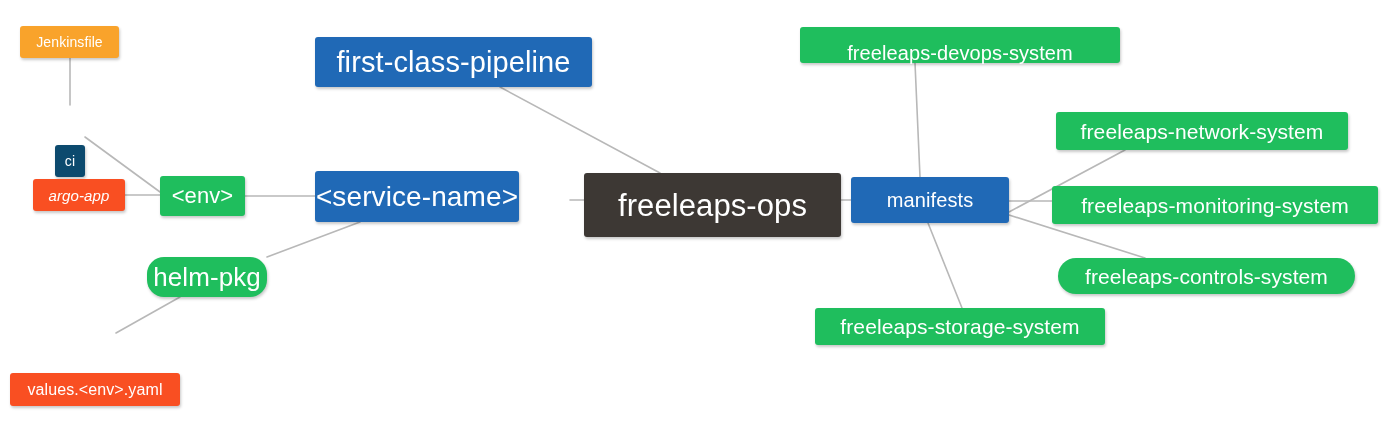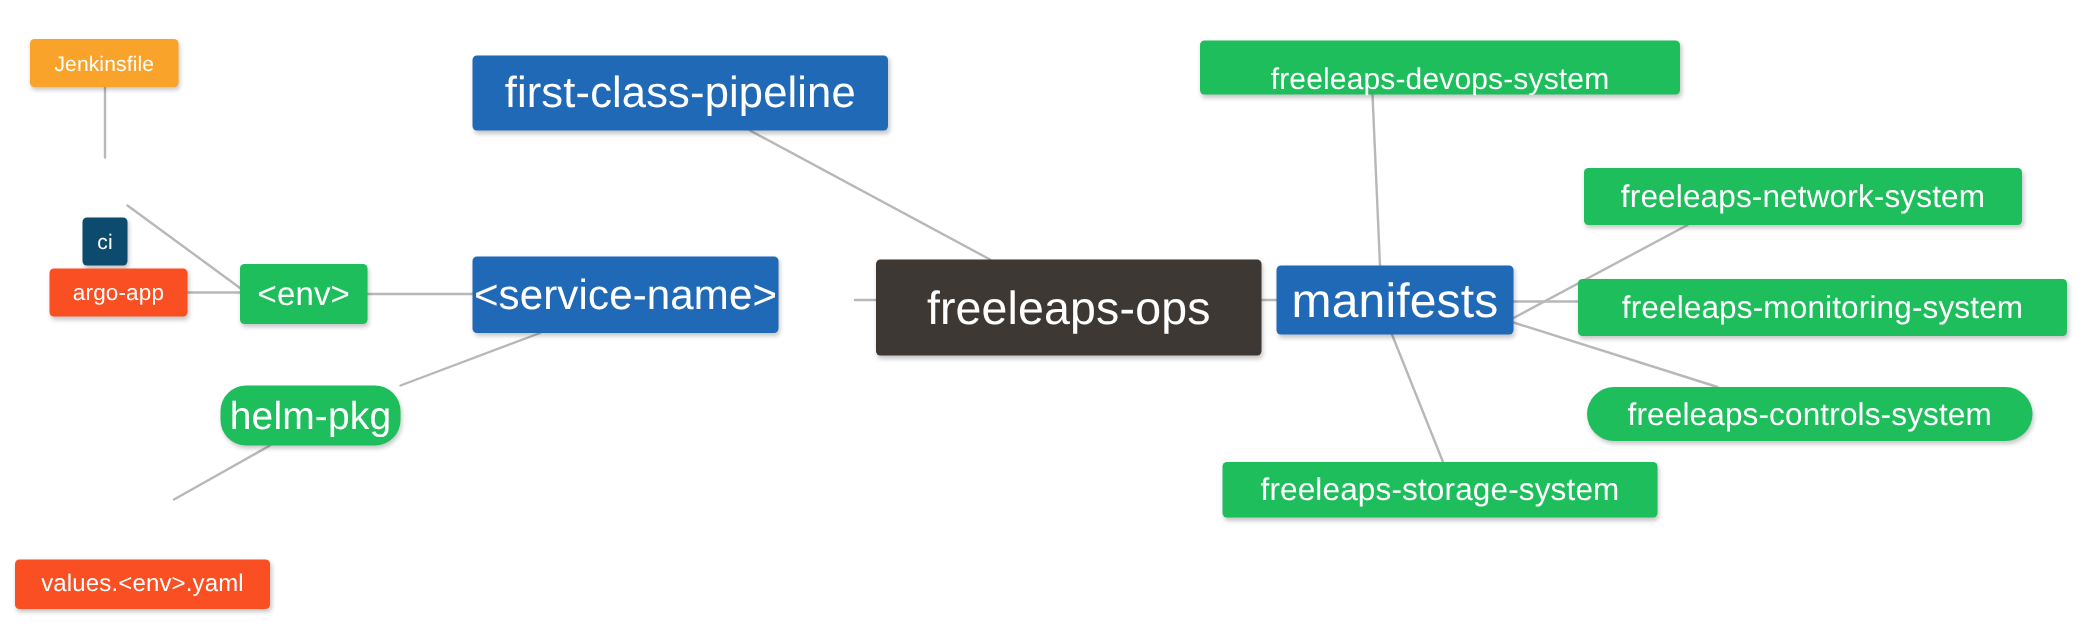--- a/index.html
+++ b/index.html
@@ -66,42 +66,42 @@
       <line x1="1009" y1="215" x2="1145" y2="258" stroke="#b8b8b8" stroke-width="1.6" stroke-linecap="round"></line>
       <line x1="928" y1="223" x2="962" y2="308" stroke="#b8b8b8" stroke-width="1.6" stroke-linecap="round"></line>
     </svg>
   <div id="node-layer">
       <div class="node" style="left: 20px; top: 26px; width: 99px; height: 32px; background: rgb(249, 163, 43); font-size: 14px;">
         <span class="node-label">Jenkinsfile</span>
       </div>
       <div class="node" style="left: 55px; top: 105px; width: 30px; height: 32px; background: #0c4a6e; font-size: 14px; margin-top: 40px;">
         <span class="node-label">ci</span>
       </div>
-      <div class="node" style="left: 33px; top: 179px; width: 92px; height: 32px; background: rgb(249, 79, 34); font-size: 15px;">
+      <div class="node" style="left: 33px; top: 179px; width: 92px; height: 32px; background: rgb(249, 79, 34); font-size: 15px; font-style: italic;">
         <span class="node-label">argo-app</span>
       </div>
       <div class="node" style="left: 10px; top: 333px; width: 170px; height: 33px; background: rgb(249, 79, 34); font-size: 16px; margin-top: 40px;">
         <span class="node-label">values.&lt;env&gt;.yaml</span>
       </div>
       <div class="node" style="left: 160px; top: 176px; width: 85px; height: 40px; background: rgb(31, 190, 93); font-size: 22px;">
         <span class="node-label">&lt;env&gt;</span>
       </div>
       <div class="node" style="left: 147px; top: 257px; width: 120px; height: 40px; background: rgb(31, 190, 93); font-size: 26px; border-radius: 17px;">
         <span class="node-label">helm-pkg</span>
       </div>
       <div class="node" style="left: 315px; top: 37px; width: 277px; height: 50px; background: rgb(32, 105, 182); font-size: 29px;">
         <span class="node-label">first-class-pipeline</span>
       </div>
       <div class="node" style="left: 315px; top: 171px; width: 204px; height: 51px; background: rgb(32, 105, 182); font-size: 28px;">
         <span class="node-label">&lt;service-name&gt;</span>
       </div>
       <div class="node" style="left: 584px; top: 173px; width: 257px; height: 64px; background: rgb(61, 56, 52); font-size: 31px;">
         <span class="node-label">freeleaps-ops</span>
       </div>
-      <div class="node" style="left: 851px; top: 177px; width: 158px; height: 46px; background: rgb(32, 105, 182); font-size: 32px;">
+      <div class="node" style="left: 851px; top: 177px; width: 158px; height: 46px; background: rgb(32, 105, 182); font-size: 20px;">
         <span class="node-label">manifests</span>
       </div>
       <div class="node" style="left: 800px; top: 27px; width: 320px; height: 36px; background: rgb(31, 190, 93); font-size: 20px; align-items: flex-end;">
         <span class="node-label">freeleaps-devops-system</span>
       </div>
       <div class="node" style="left: 1056px; top: 112px; width: 292px; height: 38px; background: rgb(31, 190, 93); font-size: 21px;">
         <span class="node-label">freeleaps-network-system</span>
       </div>
       <div class="node" style="left: 1052px; top: 186px; width: 326px; height: 38px; background: rgb(31, 190, 93); font-size: 21px; align-items: center;">
         <span class="node-label">freeleaps-monitoring-system</span>

